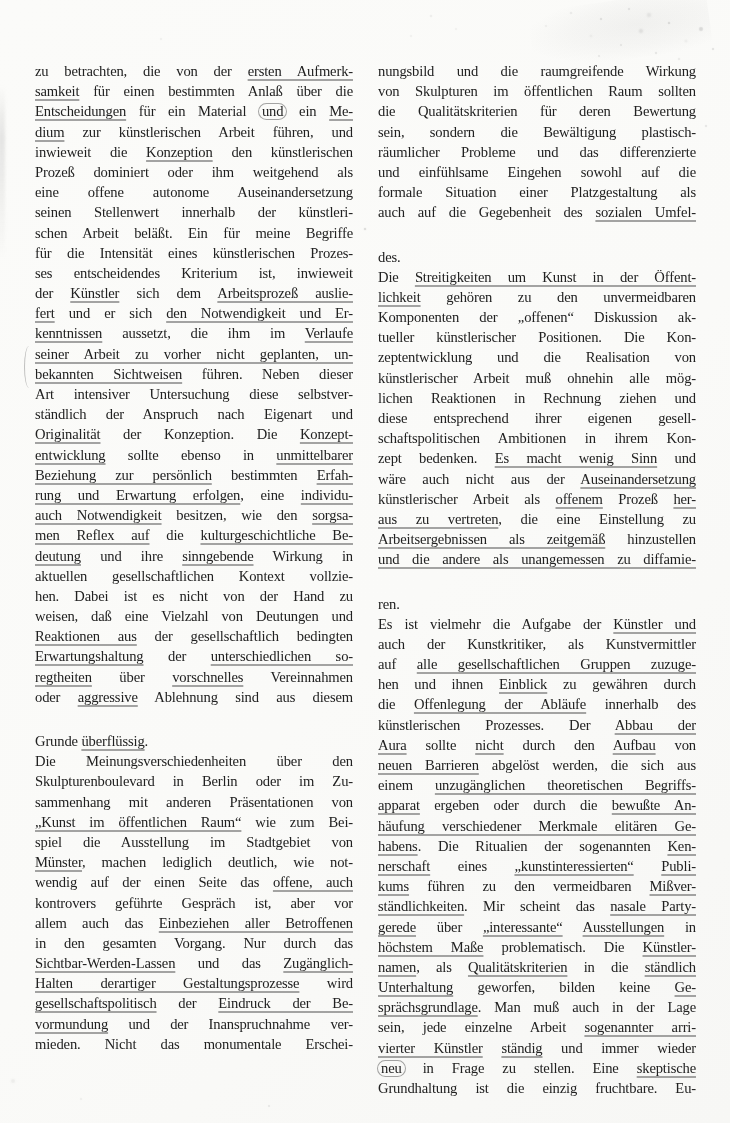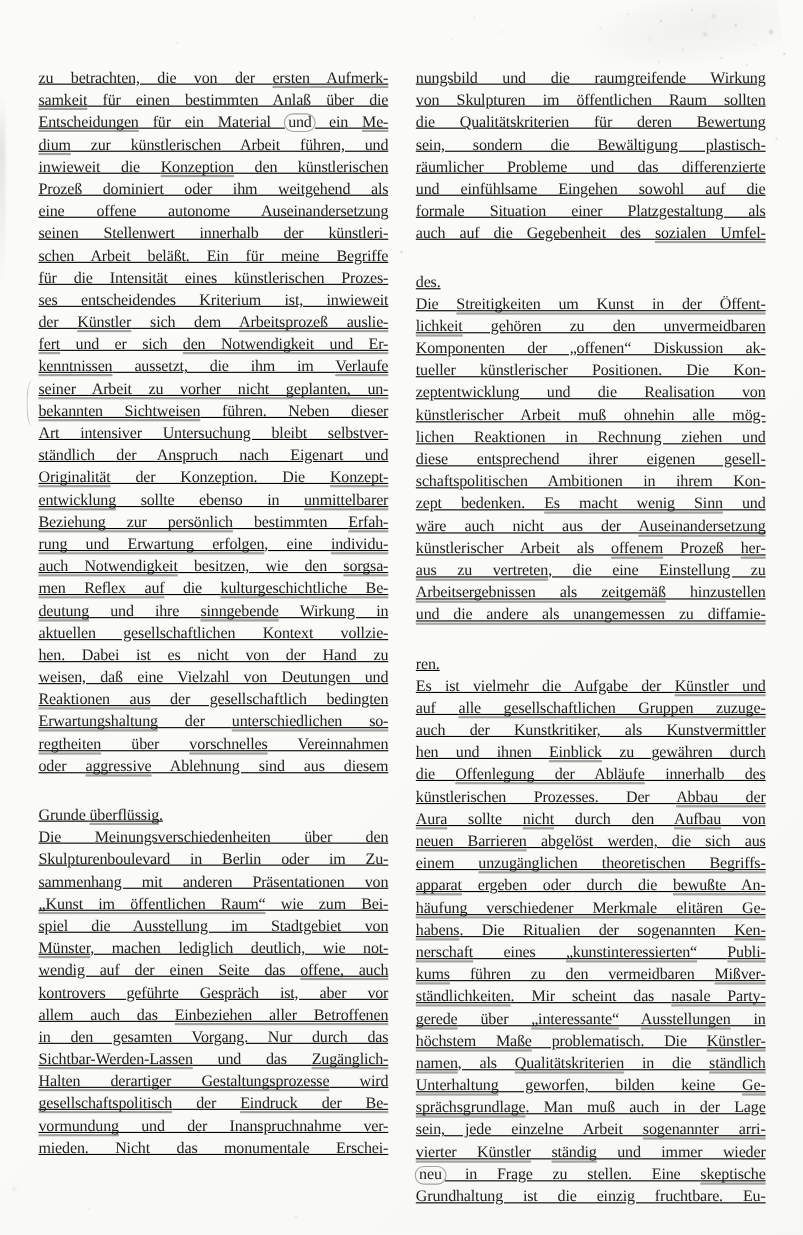--- a/index.html
+++ b/index.html
@@ -14,21 +14,21 @@
     width: 730px; height: 1123px;
     background: linear-gradient(135deg, #fbfbf9 0%, #fafaf8 55%, #f7f7f5 100%);
     overflow: hidden;
   }
   .columns {
     position: absolute;
     left: 35px; top: 61px;
     display: flex;
     gap: 25px;
   }
-  .col { width: 318px; text-decoration: underline; }
+  .col { width: 318px; }
   .line {
     font-size: 14.6px;
     line-height: 20.2px;
     height: 20.2px;
     color: #212121;
     letter-spacing: -0.15px;
     text-align: justify;
     text-align-last: justify;
     white-space: nowrap;
     overflow: visible;
@@ -132,21 +132,21 @@
         <div class="line">eine offene autonome Auseinandersetzung</div>
         <div class="line">seinen Stellenwert innerhalb der künstleri-</div>
         <div class="line">schen Arbeit beläßt. Ein für meine Begriffe</div>
         <div class="line">für die Intensität eines künstlerischen Prozes-</div>
         <div class="line">ses entscheidendes Kriterium ist, inwieweit</div>
         <div class="line">der <span class="u">Künstler</span> sich dem <span class="u">Arbeitsprozeß auslie-</span></div>
         <div class="line"><span class="u">fert</span> und er sich <span class="u">den Notwendigkeit und Er-</span></div>
         <div class="line"><span class="u">kenntnissen</span> aussetzt, die ihm im <span class="u">Verlaufe</span></div>
         <div class="line"><span class="u">seiner Arbeit zu vorher nicht geplanten, un-</span></div>
         <div class="line"><span class="u">bekannten Sichtweisen</span> führen. Neben dieser</div>
-        <div class="line">Art intensiver Untersuchung bleibt selbstver-</div>
+        <div class="line">Art intensiver Untersuchung diese selbstver-</div>
         <div class="line">ständlich der Anspruch nach Eigenart und</div>
         <div class="line"><span class="u">Originalität</span> der Konzeption. Die <span class="u">Konzept-</span></div>
         <div class="line"><span class="u">entwicklung</span> sollte ebenso in <span class="u">unmittelbarer</span></div>
         <div class="line"><span class="u">Beziehung zur persönlich</span> bestimmten <span class="u">Erfah-</span></div>
         <div class="line"><span class="u">rung und Erwartung erfolgen</span>, eine <span class="u">individu-</span></div>
         <div class="line"><span class="u">auch Notwendigkeit</span> besitzen, wie den <span class="u">sorgsa-</span></div>
         <div class="line"><span class="u">men Reflex auf</span> die <span class="u">kulturgeschichtliche Be-</span></div>
         <div class="line"><span class="u">deutung</span> und ihre <span class="u">sinngebende</span> Wirkung in</div>
         <div class="line">aktuellen gesellschaftlichen Kontext vollzie-</div>
         <div class="line">hen. Dabei ist es nicht von der Hand zu</div>
@@ -192,22 +192,22 @@
         <div class="line">diese entsprechend ihrer eigenen gesell-</div>
         <div class="line">schaftspolitischen Ambitionen in ihrem Kon-</div>
         <div class="line">zept bedenken. <span class="u">Es macht wenig Sinn</span> und</div>
         <div class="line">wäre auch nicht aus der <span class="u">Auseinandersetzung</span></div>
         <div class="line">künstlerischer Arbeit als <span class="u">offenem</span> Prozeß <span class="u">her-</span></div>
         <div class="line"><span class="u">aus zu vertreten</span>, die eine Einstellung zu</div>
         <div class="line"><span class="u">Arbeitsergebnissen als zeitgemäß</span> hinzustellen</div>
         <div class="line"><span class="u">und die andere als unangemessen zu diffamie-</span></div>
         <div class="line short">ren.</div>
         <div class="line">Es ist vielmehr die Aufgabe der <span class="u">Künstler und</span></div>
+        <div class="line">auch der Kunstkritiker, als Kunstvermittler</div>
         <div class="line">auf <span class="u">alle gesellschaftlichen Gruppen zuzuge-</span></div>
-        <div class="line">auch der Kunstkritiker, als Kunstvermittler</div>
         <div class="line">hen und ihnen <span class="u">Einblick</span> zu gewähren durch</div>
         <div class="line">die <span class="u">Offenlegung der Abläufe</span> innerhalb des</div>
         <div class="line">künstlerischen Prozesses. Der <span class="u">Abbau der</span></div>
         <div class="line"><span class="u">Aura</span> sollte <span class="u">nicht</span> durch den <span class="u">Aufbau</span> von</div>
         <div class="line"><span class="u">neuen Barrieren</span> abgelöst werden, die sich aus</div>
         <div class="line">einem <span class="u">unzugänglichen theoretischen Begriffs-</span></div>
         <div class="line"><span class="u">apparat</span> ergeben oder durch die <span class="u">bewußte An-</span></div>
         <div class="line"><span class="u">häufung verschiedener Merkmale elitären Ge-</span></div>
         <div class="line"><span class="u">habens</span>. Die Ritualien der sogenannten <span class="u">Ken-</span></div>
         <div class="line"><span class="u">nerschaft</span> eines <span class="u">„kunstinteressierten“</span> <span class="u">Publi-</span></div>

